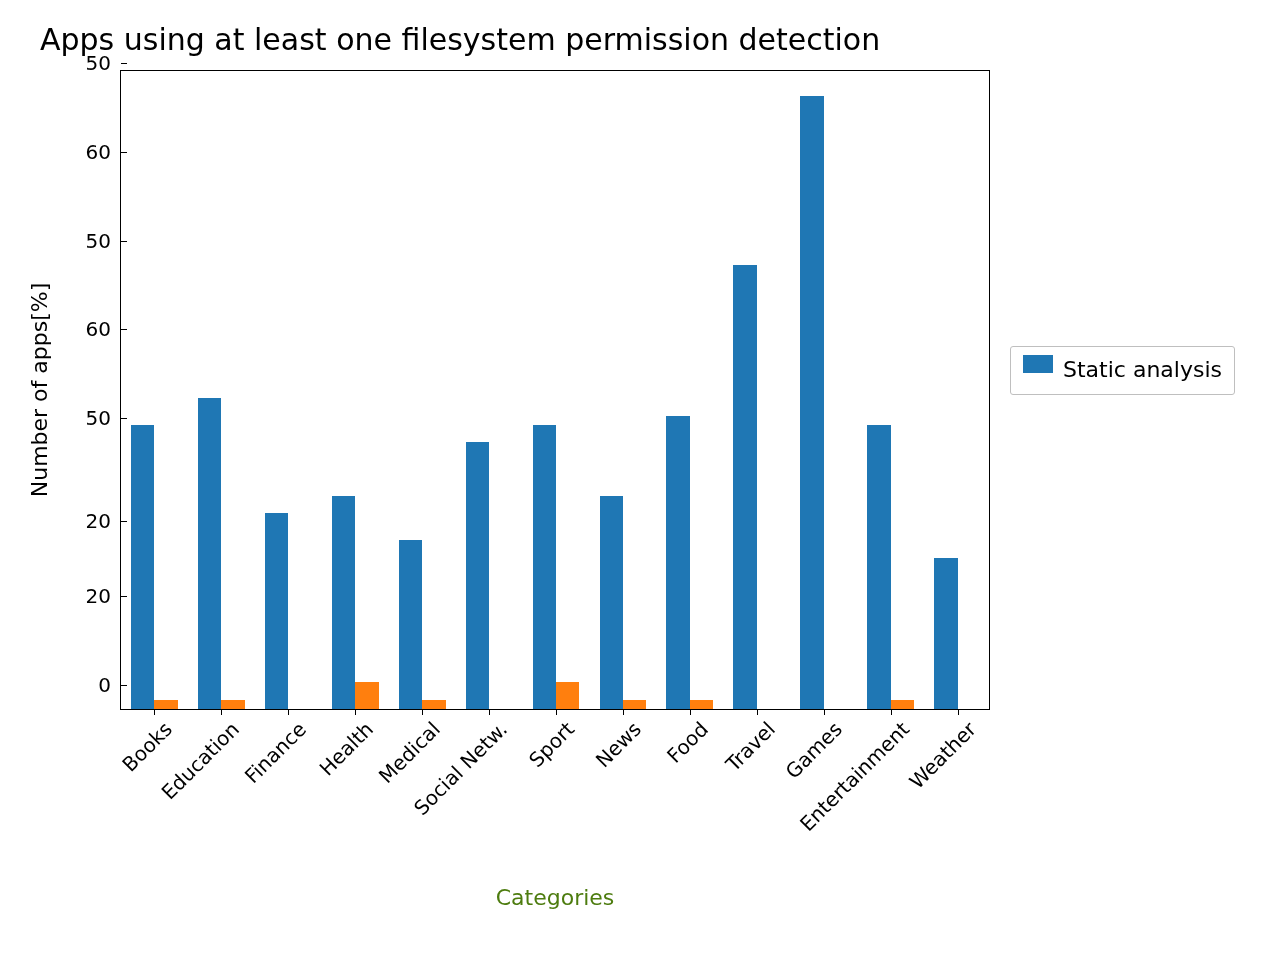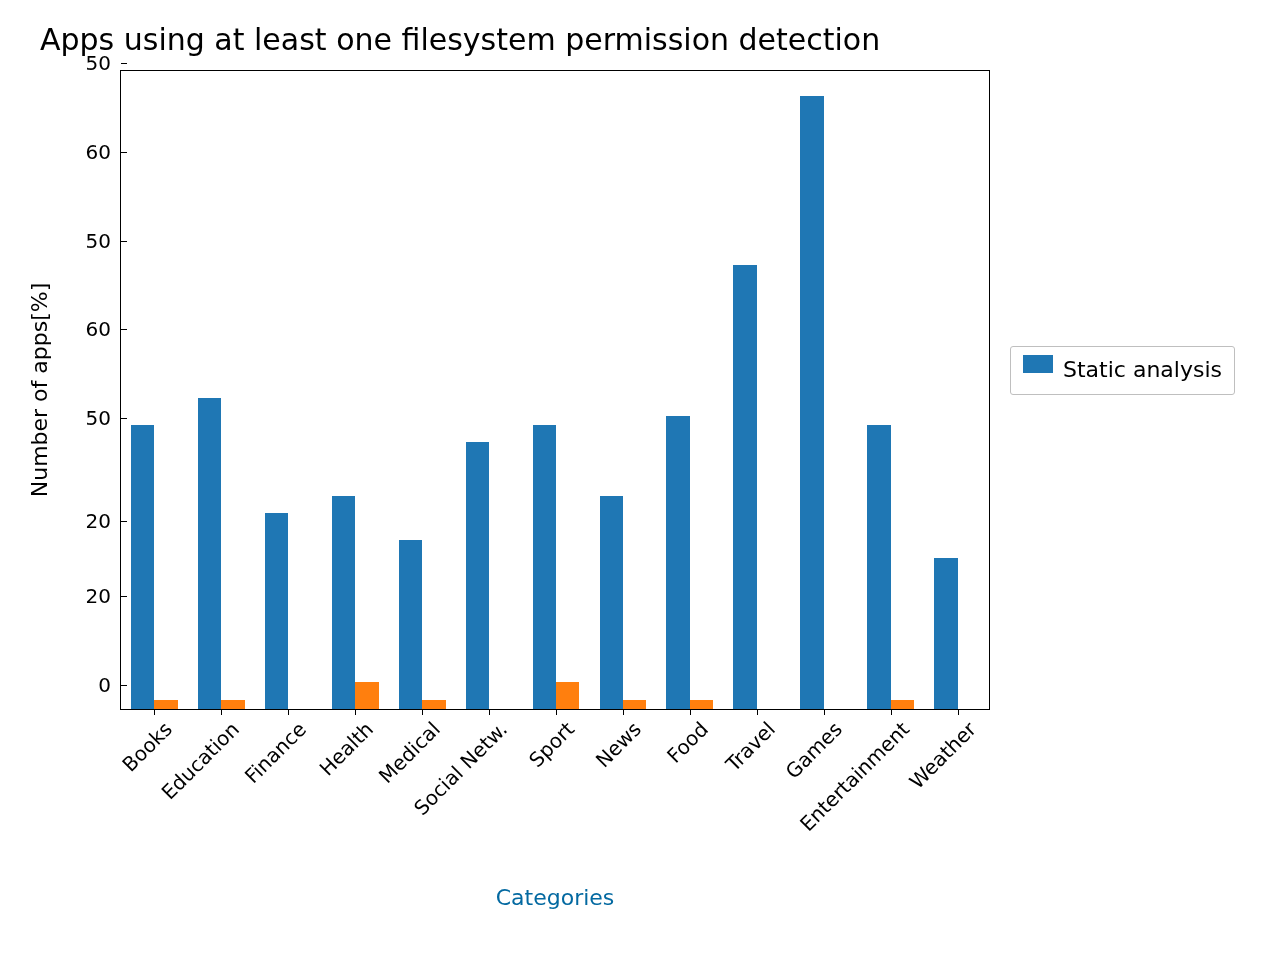--- a/index.html
+++ b/index.html
@@ -89,21 +89,21 @@
     top: 100%;
     width: 0;
     height: 6px;
     border-left: 1px solid #000;
   }
   .xlabel {
     position: absolute;
     left: 50%;
     transform: translateX(-50%);
     font-size: 22px;
-    color: #0369a1;
+    color: #4d7c0f;
   }
   
   .legend {
     position: absolute;
     border: 1px solid #bfbfbf;
     border-radius: 3px;
     background: #ffffff;
     padding: 8px 12px;
     font-size: 22px;
     color: #000;

